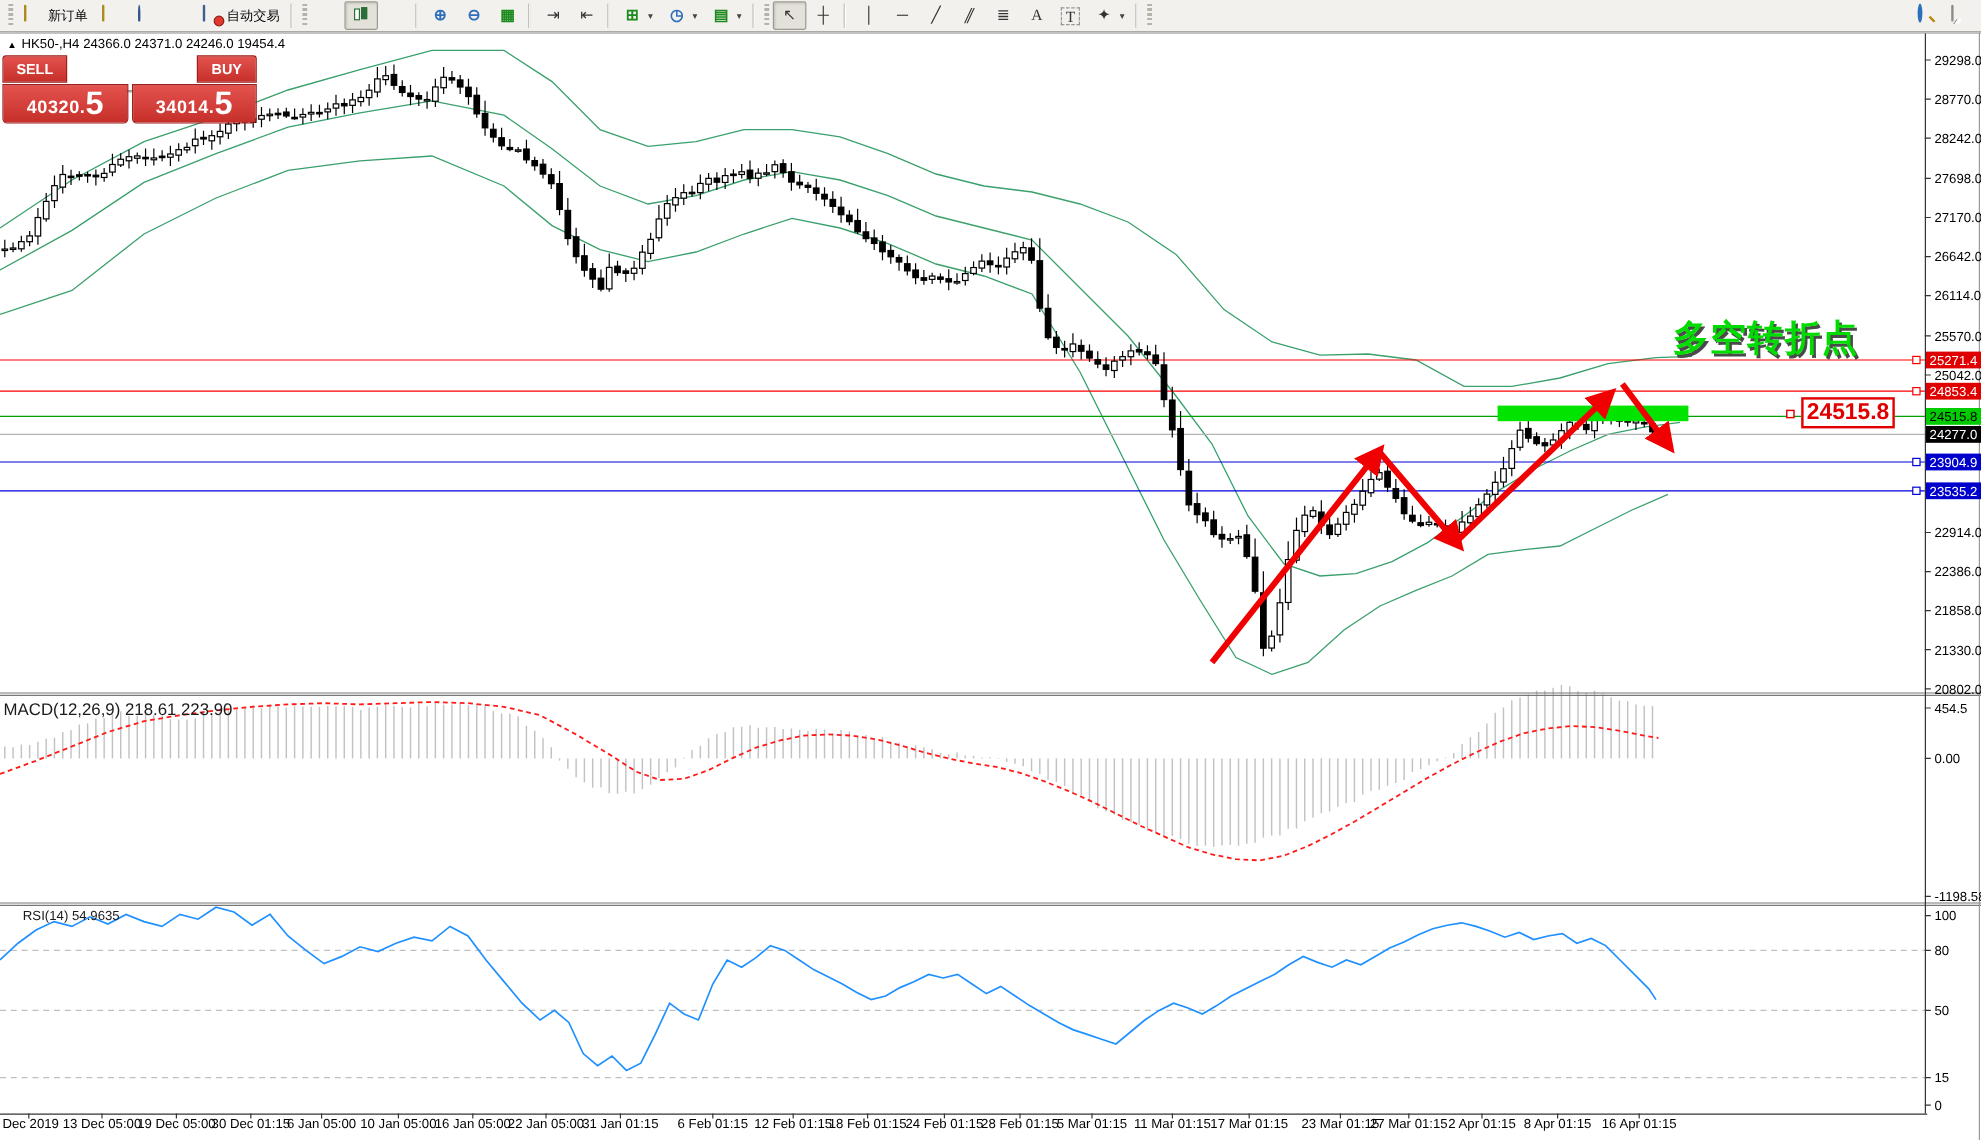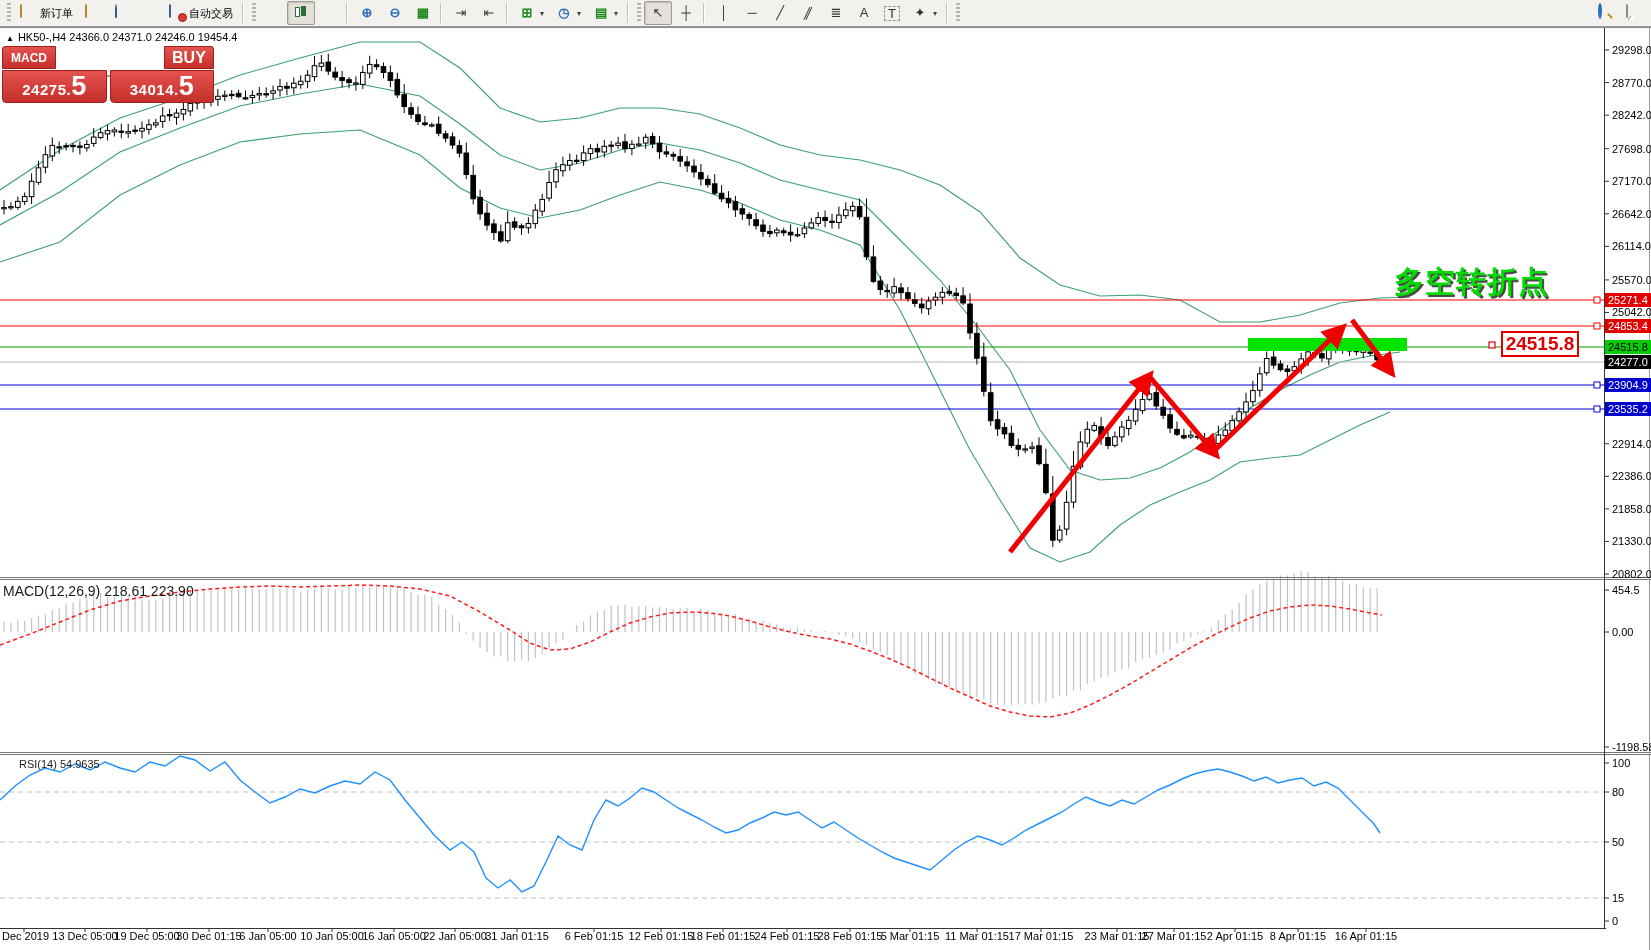--- a/index.html
+++ b/index.html
@@ -2,21 +2,21 @@
 <html><head>
 <meta charset="utf-8">
 <style>
   html,body{margin:0;padding:0;background:#d4d0c8;}
   #app{position:relative;width:1651px;height:950px;background:#fff;overflow:hidden;
        font-family:"Liberation Sans",sans-serif;font-size:11px;color:#000;}
 
   
   #toolbar{position:absolute;left:0;top:0;width:1651px;height:27px;background:#f2f1ee;
            border-bottom:1px solid #9d9a94;display:flex;align-items:center;padding:0 4px;box-sizing:border-box;}
-  .tb-group{display:flex;align-items:center;height:24px;}
+  .tb-group{display:flex;align-items:center;height:24px;font-family:Liberation Serif, serif;}
   .tb-sep{width:1px;height:20px;background:#c2bfb8;border-right:1px solid #fff;margin:0 5px 0 3px;}
   .tb-grip{width:4px;height:20px;margin:0 3px;background:repeating-linear-gradient(#b5b2ab 0 2px,#f2f1ee 2px 4px);}
   .tb-btn{display:flex;align-items:center;gap:4px;padding:2px 5px;border:1px solid transparent;border-radius:2px;
           height:18px;cursor:default;white-space:nowrap;}
   .tb-btn.pressed{background:#e4e1da;border:1px solid #9d9a94;box-shadow:inset 1px 1px 2px rgba(0,0,0,.15);}
   .tb-caret{font-size:8px;color:#444;margin-left:1px;}
   .tf-btn{padding:2px 7px;border:1px solid transparent;height:17px;display:flex;align-items:center;color:#222;}
   .tf-btn.active{background:#e9e6e0;border:1px solid #9d9a94;box-shadow:inset 1px 1px 2px rgba(0,0,0,.15);}
   .icon16{width:16px;height:16px;display:inline-block;position:relative;}
   .ic-note{background:linear-gradient(135deg,#ffe27a 0 60%,#e8b93c 60%);border:1px solid #b08a20;border-radius:2px;width:13px;height:10px;margin-top:3px;}
@@ -43,21 +43,21 @@
 
   
   #symbol-header{position:absolute;left:6px;top:31px;font-size:11px;color:#000;}
   #collapse-arrow{font-size:8px;margin-right:4px;color:#000;}
 
   #oneclick{position:absolute;left:2px;top:46px;width:212px;z-index:5;}
   #oc-row1{display:flex;height:23px;}
   .oc-red{background:linear-gradient(#e4534e,#c62f2a);color:#fff;font-weight:bold;
           display:flex;align-items:center;justify-content:center;border:1px solid #9d1f1b;}
   #oc-sell{width:53px;border-radius:3px 0 0 0;font-size:12px;}
-  #oc-buy{width:49px;border-radius:0 3px 0 0;font-size:16px;}
+  #oc-buy{width:49px;border-radius:0 3px 0 0;font-size:12px;}
   #oc-vol{width:110px;display:flex;border-top:1px solid #9a9a9a;border-bottom:1px solid #9a9a9a;background:#fff;margin-top:29px;}
   .oc-spin{width:20px;background:linear-gradient(#f4f4f4,#d8d8d8);border:1px solid #a8a8a8;color:#4a6fa5;
            font-size:7px;display:flex;align-items:center;justify-content:center;}
   #oc-vol-val{flex:1;display:flex;align-items:center;justify-content:flex-end;padding-right:6px;font-size:13px;}
   #oc-row2{display:flex;gap:3px;margin-top:1px;height:33px;}
   .oc-price{flex:1;border-radius:0 0 4px 4px;gap:0;}
   .oc-price .sm{font-size:15px;font-weight:bold;letter-spacing:.5px;margin-top:6px;}
   .oc-price .big{font-size:27px;font-weight:bold;line-height:27px;}
 
   #macd-label{position:absolute;left:3px;top:583px;font-size:14px;color:#1a1a1a;}
@@ -940,35 +940,35 @@
         <text x="1298" y="940" font-size="11" fill="#000" text-anchor="middle">8 Apr 01:15</text>
         <line x1="1366" y1="928" x2="1366" y2="932" stroke="#333" stroke-width="1"></line>
         <text x="1366" y="940" font-size="11" fill="#000" text-anchor="middle">16 Apr 01:15</text>
       </g>
   </svg>
 
   <div id="symbol-header"><span id="collapse-arrow">▲</span><span>HK50-,H4 24366.0 24371.0 24246.0 19454.4</span></div>
 
   <div id="oneclick">
     <div id="oc-row1">
-      <div id="oc-sell" class="oc-red">MACD</div>
+      <div id="oc-sell" class="oc-red">SELL</div>
       <div id="oc-vol">
         <div class="oc-spin">
             <span>▼</span>
           </div>
         <div id="oc-vol-val">1.00</div>
         <div class="oc-spin">
             <span>▲</span>
           </div>
       </div>
       <div id="oc-buy" class="oc-red">BUY</div>
     </div>
     <div id="oc-row2">
       <div class="oc-red oc-price">
-        <span class="sm">24275</span>
+        <span class="sm">40320</span>
           <span class="sm">.</span>
           <span class="big">5</span>
       </div>
       <div class="oc-red oc-price">
         <span class="sm">34014</span>
           <span class="sm">.</span>
           <span class="big">5</span>
       </div>
     </div>
   </div>

